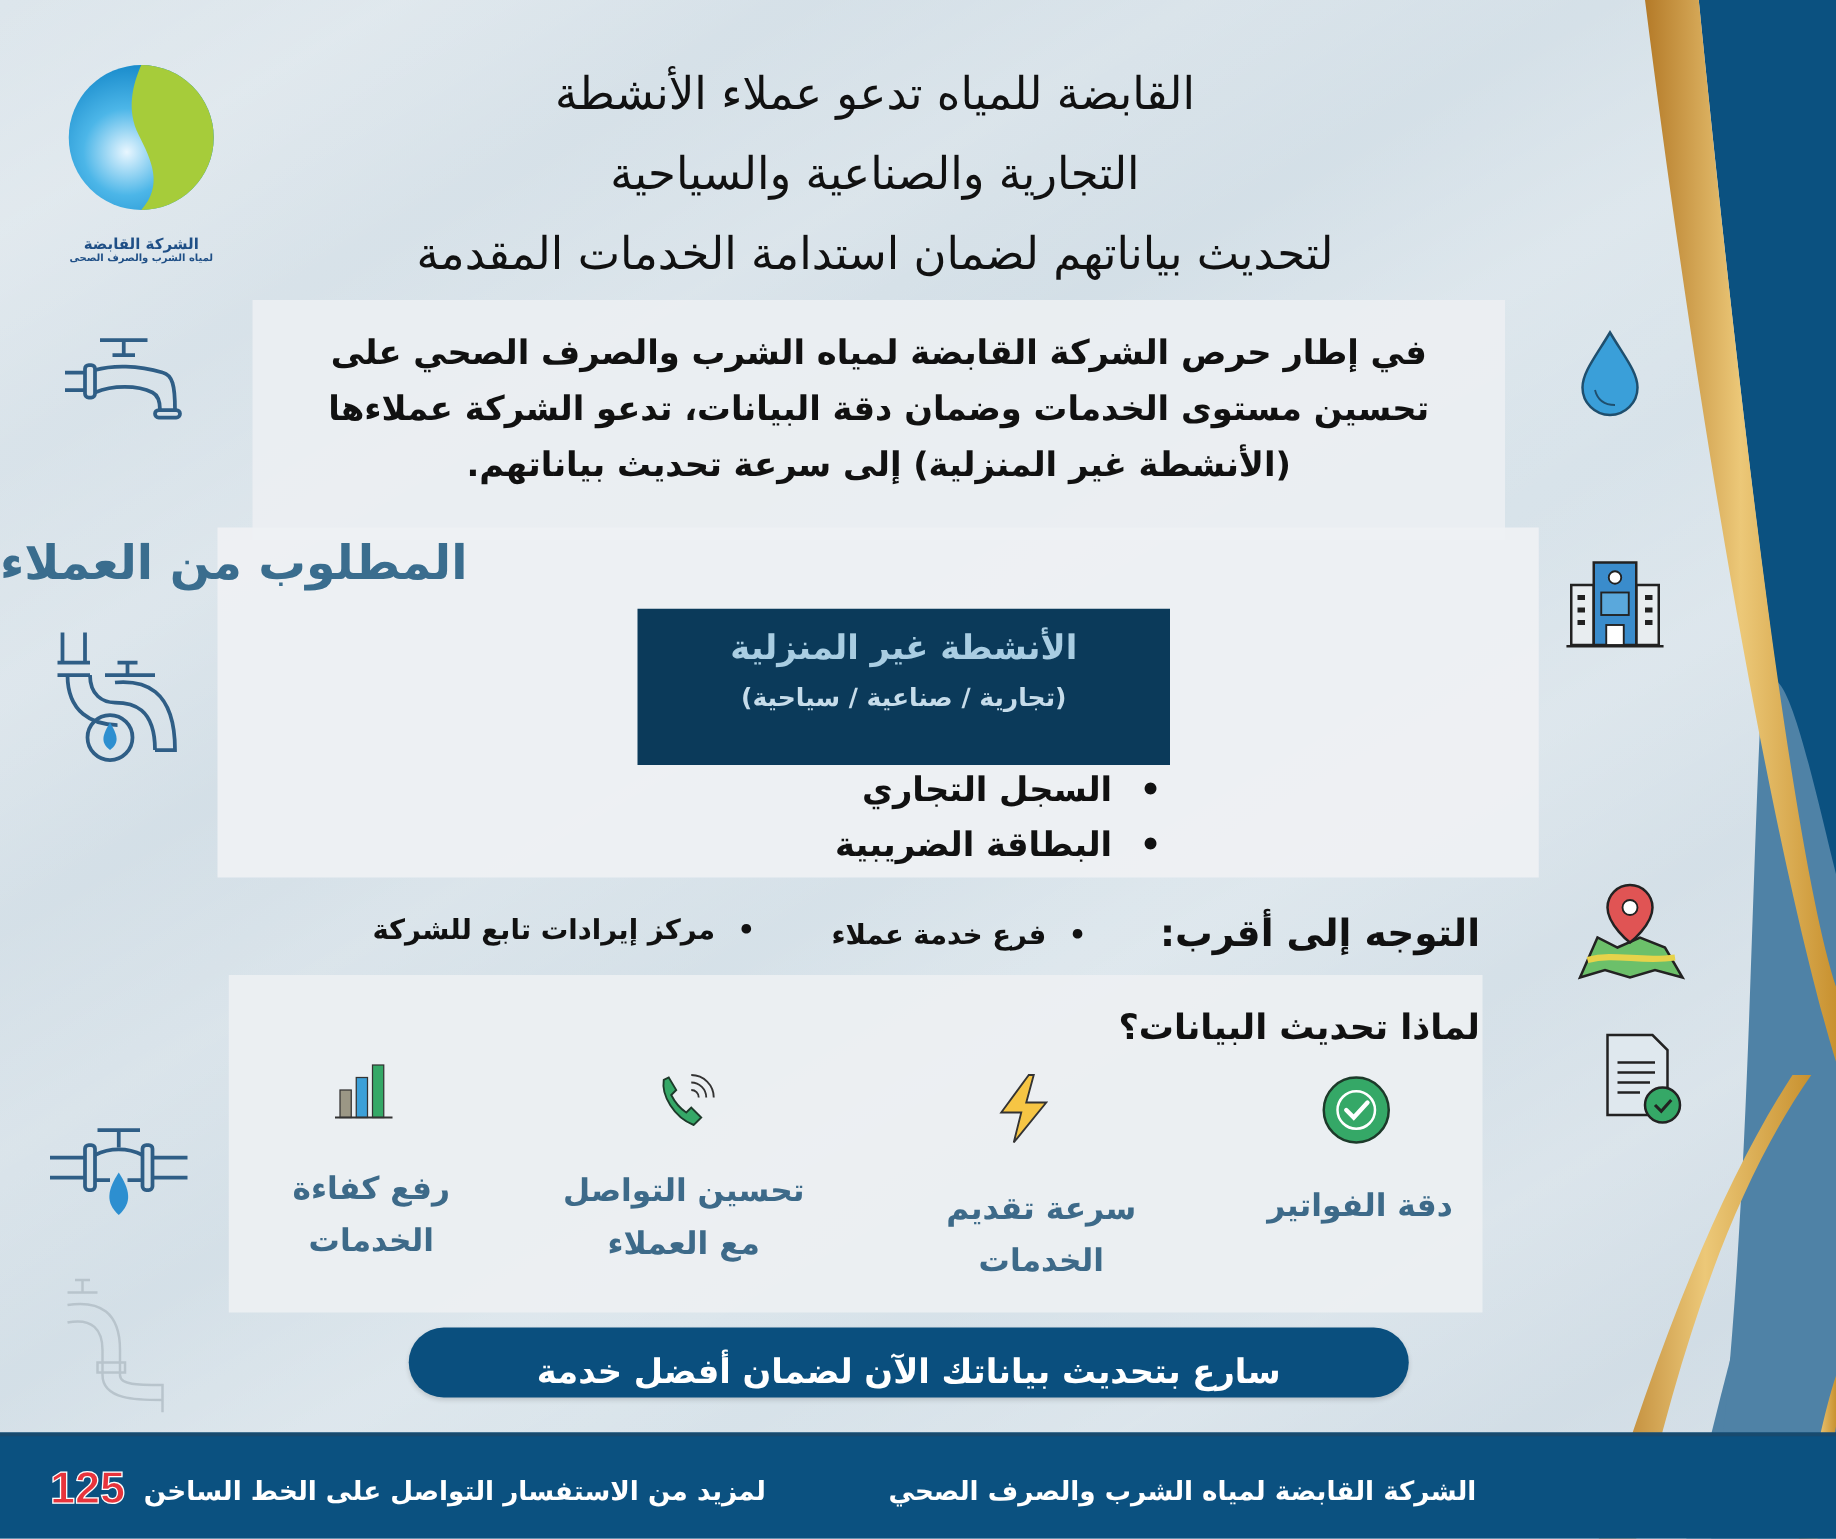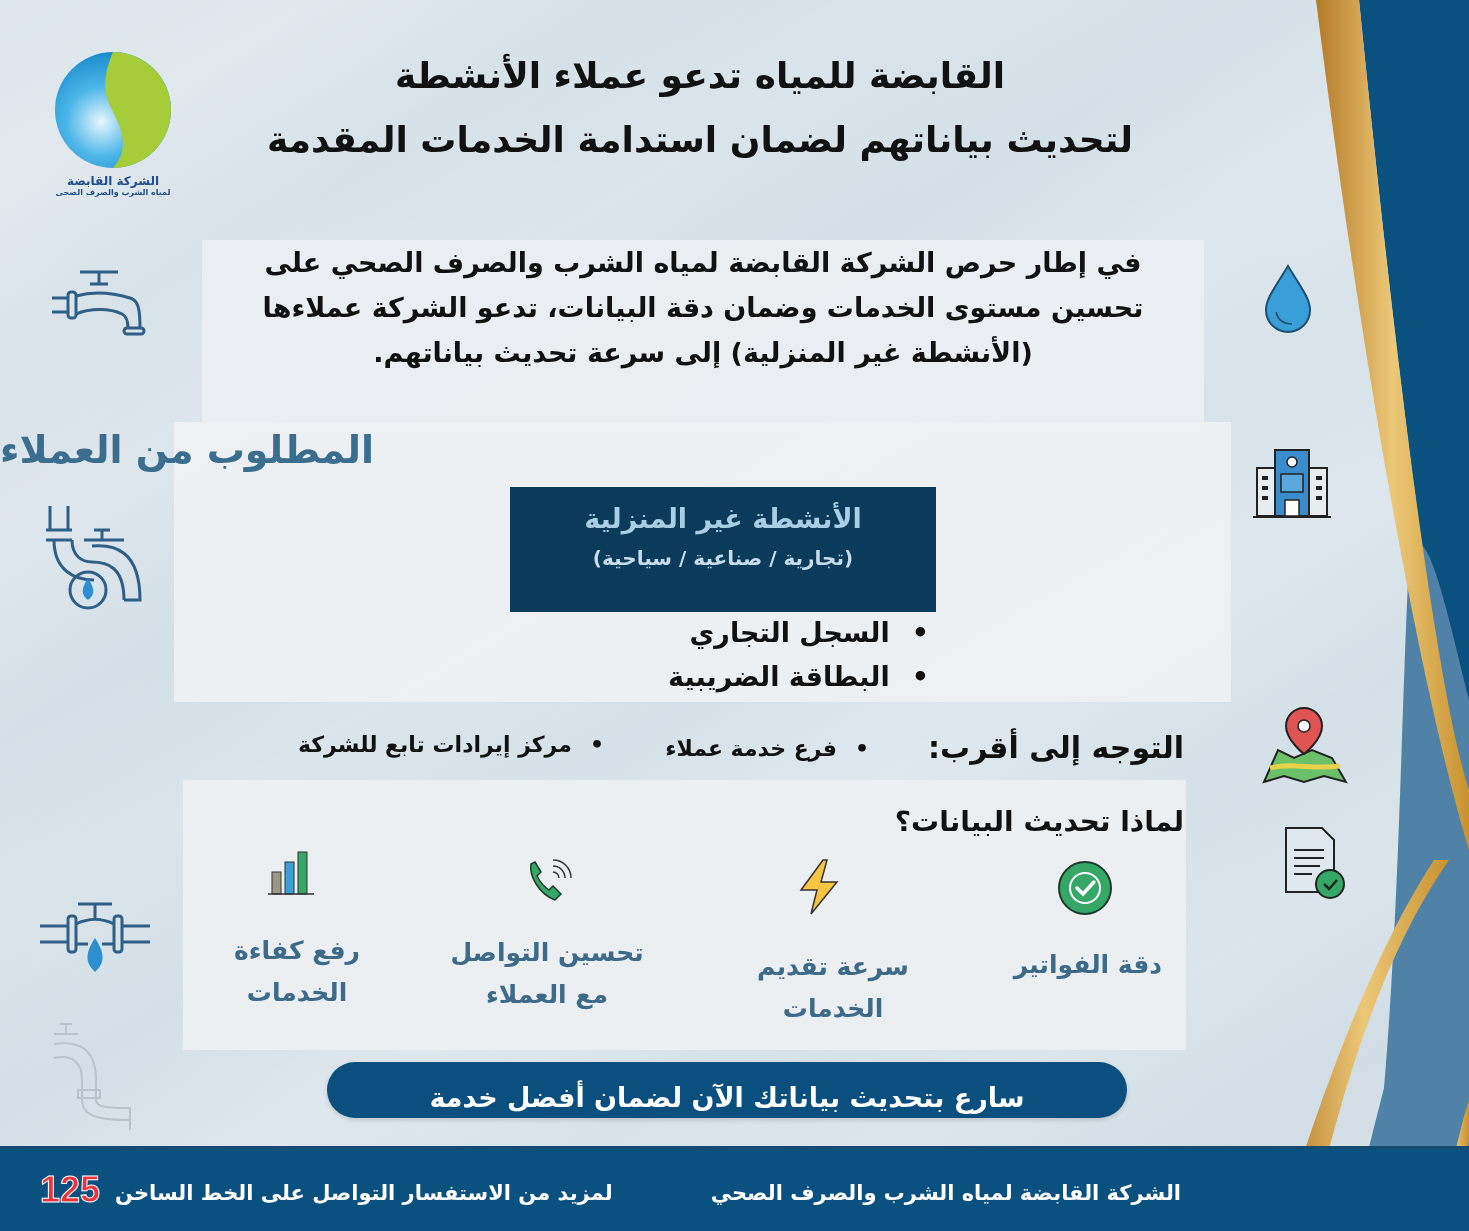--- a/index.html
+++ b/index.html
@@ -12,28 +12,28 @@
   }
   .diag { position: absolute; inset: 0; pointer-events: none;
     background: repeating-linear-gradient(150deg, rgba(255,255,255,0.0) 0px, rgba(255,255,255,0.18) 160px, rgba(255,255,255,0.0) 320px); }
 
   
   .deco { position: absolute; right: 0; top: 0; width: 260px; height: 1231px; pointer-events: none; }
 
   
   .logo { position: absolute; left: 48px; top: 48px; width: 130px; text-align: center; }
   .logo svg { display: block; margin: 0 auto; }
-  .logo .l1 { font-size: 12px; font-weight: bold; color: #1f4f86; margin-top: 2px; }
+  .logo .l1 { font-size: 12px; font-weight: bold; color: #1f4f86; margin-top: 16px; }
   .logo .l2 { font-size: 8px; font-weight: bold; color: #1f4f86; }
 
   .title { position: absolute; left: 240px; width: 920px; text-align: center; color: #111;
-    font-weight: bold; font-size: 36px; line-height: 64px; top: 44px; }
+    font-weight: normal; font-size: 36px; line-height: 64px; top: 44px; }
 
   .intro { position: absolute; left: 202px; top: 240px; width: 1002px; height: 192px;
-    background: rgba(236,239,242,0.92); text-align: center; padding-top: 0;
+    background: rgba(236,239,242,0.92); text-align: center; padding-top: 20px;
     font-size: 27px; font-weight: bold; line-height: 45px; color: #111; }
 
   .req { position: absolute; left: 174px; top: 422px; width: 1057px; height: 280px;
     background: rgba(238,240,243,0.95); }
   .req-title { position: absolute; left: 0; width: 1150px; top: 428px; text-align: left;
     color: #3a6d8e; font-size: 38px; font-weight: bold; }
   .navy-box { position: absolute; left: 510px; top: 487px; width: 426px; height: 125px;
     background: #0b3a5a; text-align: center; color: #a9cde2; }
   .navy-box .t1 { font-size: 27px; font-weight: bold; margin-top: 16px; }
   .navy-box .t2 { font-size: 20px; font-weight: bold; margin-top: 12px; color: #c6dcea; }
@@ -97,20 +97,21 @@
     </defs>
     <circle cx="62" cy="62" r="58" fill="url(#wb)"></circle>
     <path d="M62 4 A58 58 0 0 1 62 120 C80 100 70 80 60 60 C50 40 55 20 62 4 Z" fill="#a6cc3a"></path>
   </svg>
   <div class="l1">الشركة القابضة</div>
   <div class="l2">لمياه الشرب والصرف الصحى</div>
 </div>
 
 <div class="title">
   <div>القابضة للمياه تدعو عملاء الأنشطة</div>
+  <div>التجارية والصناعية والسياحية</div>
   <div>لتحديث بياناتهم لضمان استدامة الخدمات المقدمة</div>
 </div>
 
 <div class="intro">
   <div>في إطار حرص الشركة القابضة لمياه الشرب والصرف الصحي على</div>
   <div>تحسين مستوى الخدمات وضمان دقة البيانات، تدعو الشركة عملاءها</div>
   <div>(الأنشطة غير المنزلية) إلى سرعة تحديث بياناتهم.</div>
 </div>
 
 <div class="req"></div>

